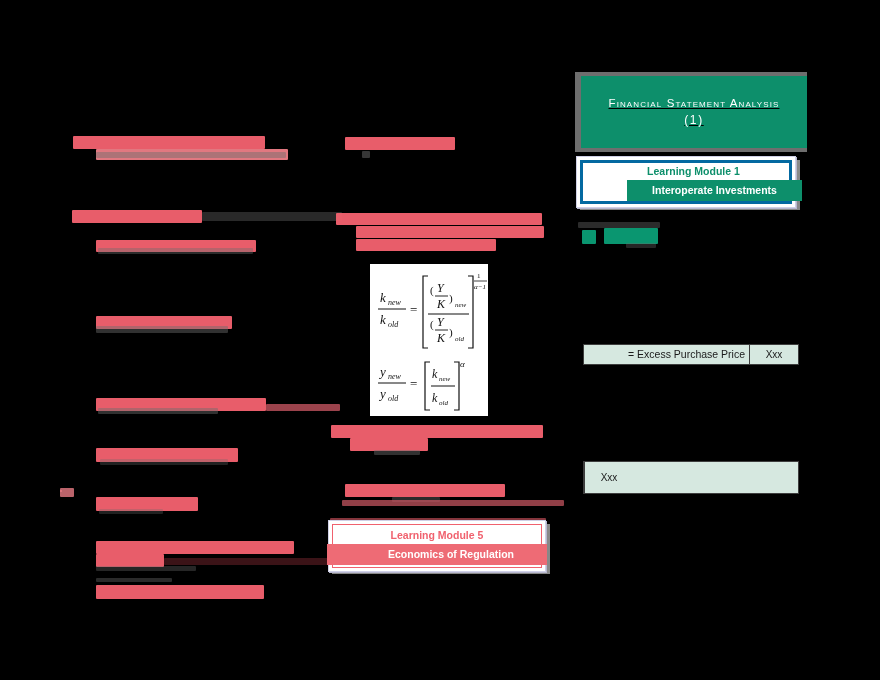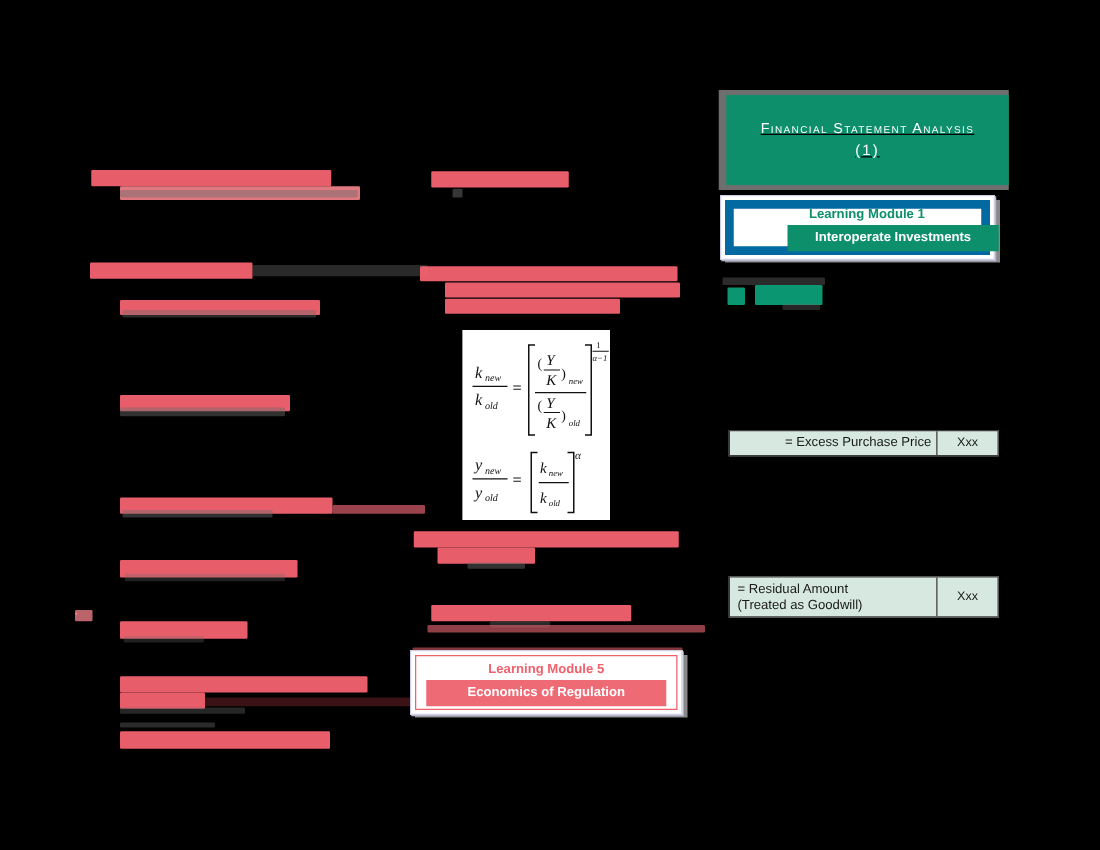--- a/index.html
+++ b/index.html
@@ -65,29 +65,29 @@
   .mod-title{
     font-size:10.5px;font-weight:bold;line-height:14px;text-align:center;
   }
   .mod-band{
     width:92%;text-align:center;font-size:10.5px;font-weight:bold;
     color:#ffffff;padding:4px 0 5px;line-height:12px;
   }
 
   
   #module1.mod-outer{border:1px solid #cfd0e6;}
-  #module1 .mod-inner-frame{border:7px solid #0369a1;padding-left:15px;}
+  #module1 .mod-inner-frame{border:3px solid #0369a1;padding-left:15px;}
   #module1 .mod-title{color:#0d8f6b;}
   #module1 .mod-band{background:#0d8f6b;margin-left:42px;}
 
   
   #module3.mod-outer{border:1px solid #cfd0e6;}
   #module3 .mod-inner-frame{border:1px solid #f0616e;}
   #module3 .mod-title{color:#f0616e;}
-  #module3 .mod-band{background:#ee6b75;}
+  #module3 .mod-band{background:#ee6b75;padding-left:28px;}
 
   
   .trow{
     position:absolute;display:flex;align-items:stretch;
     background:#d6e8e0;border:1px solid #3d3d3d;
     box-sizing:border-box;
   }
   .trow .label{
     flex:1;display:flex;align-items:center;
     padding:2px 4px 2px 6px;
@@ -189,24 +189,20 @@
   </div>
 
   <div class="trow" style="left:583px;top:344px;width:216px;height:21px;">
     <div class="label">
       <span>= Excess Purchase Price</span>
     </div>
     <div class="amt">Xxx</div>
   </div>
 
   <div class="trow" style="left:583px;top:461px;width:216px;height:33px;">
-    <div class="label" style="flex-direction:column;align-items:flex-start;justify-content:center;">
-      <span class="two">= Residual Amount</span>
-      <span class="two">(Treated as Goodwill)</span>
-    </div>
     <div class="amt">Xxx</div>
   </div>
 
   <div class="formula-box" style="left:370px;top:264px;width:118px;height:152px;">
     <svg class="fml-svg" width="118" height="152" viewBox="0 0 118 152">
       <rect x="0" y="0" width="118" height="90" fill="#ffffff"></rect>
       <rect x="0" y="90" width="96" height="62" fill="#ffffff"></rect>
       <g fill="#111111" font-family="'Liberation Serif','DejaVu Serif',serif" font-style="italic">
 
         <text x="10" y="38" font-size="13">k</text>

